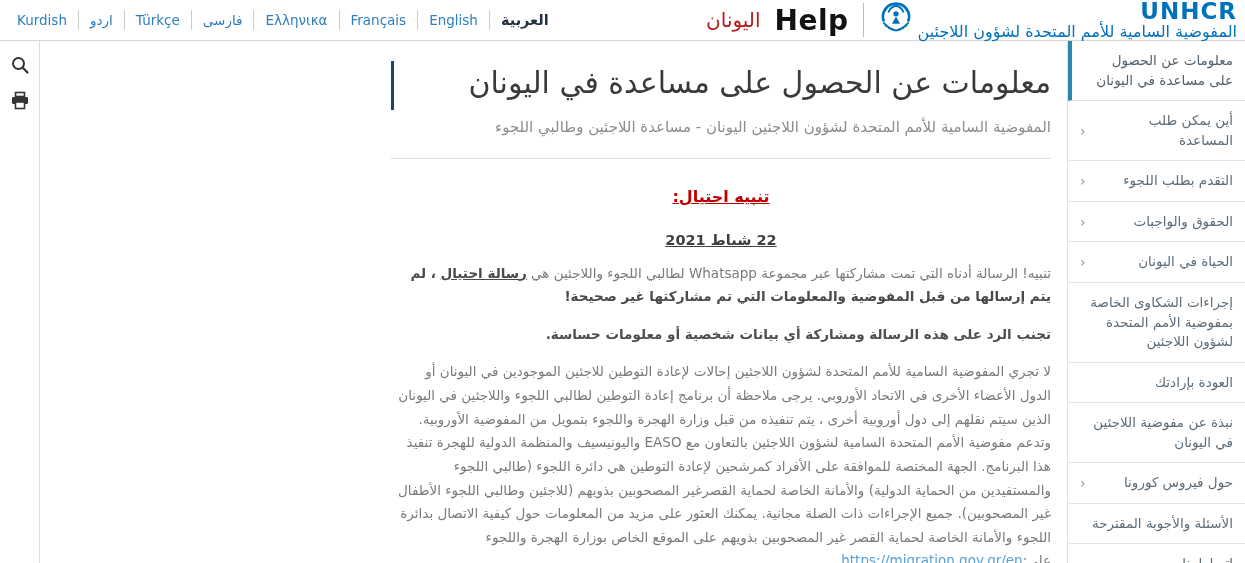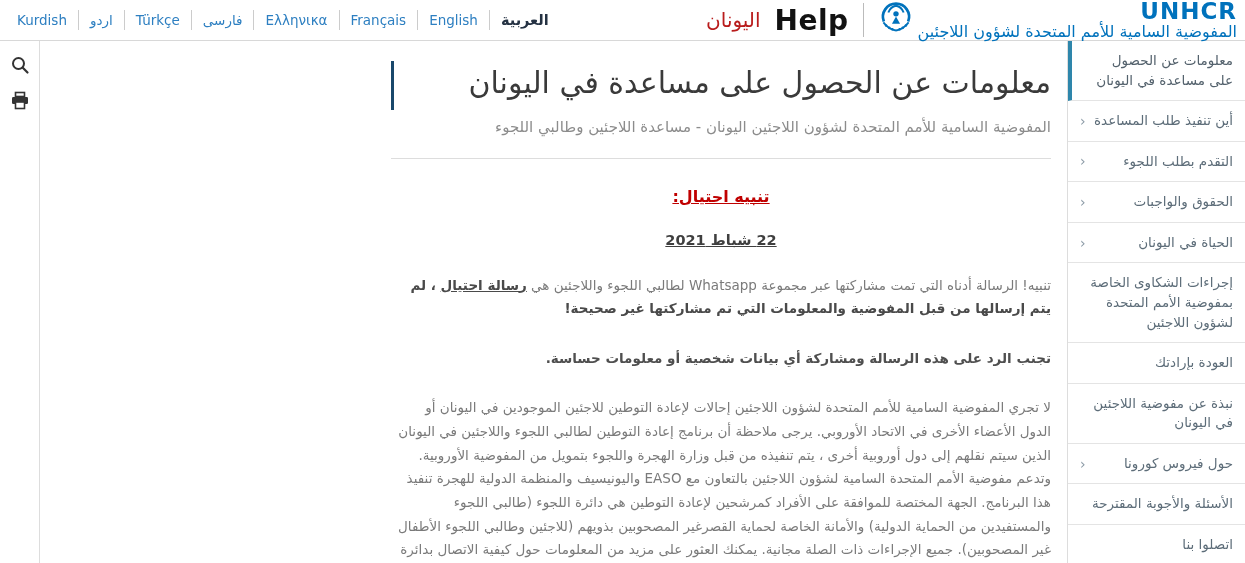--- a/index.html
+++ b/index.html
@@ -37,21 +37,21 @@
   .title-wrap { border-left:3px solid #19486b; padding:2px 0 6px 10px; }
   .page-title { font-size:30px; font-weight:400; color:#3a3a3a; line-height:1.35; }
   .subtitle { color:#8c8c8c; font-size:15px; margin-top:8px; }
   .article hr { border:none; border-top:1px solid #ddd; margin:22px 0 18px 0; }
 
   .alert-heading { text-align:center; color:#c00000; font-size:16px; font-weight:bold;
     text-decoration:underline; margin:28px 0 0 0; }
   .alert-date { text-align:center; color:#3f3f3f; font-size:14.5px; font-weight:bold;
     text-decoration:underline; margin:26px 0 0 0; }
 
-  .para { color:#7a7a7a; font-size:13.5px; line-height:1.75; margin-top:26px; }
+  .para { color:#7a7a7a; font-size:13.5px; line-height:1.75; margin-top:14px; }
   .para .b { font-weight:bold; color:#4a4a4a; }
   .para .u { text-decoration:underline; }
   .para a { color:#58a0d8; text-decoration:underline; cursor:pointer; }
   .para.bold { font-weight:bold; color:#4f4f4f; }
 
   
   .sidebar { width:178px; flex:none; }
   .side-menu { border-left:1px solid #ddd; list-style:none; }
   .side-item { display:flex; direction:rtl; justify-content:space-between; align-items:center;
     padding:10px 12px; border-bottom:1px solid #e4e4e4; cursor:pointer; }
@@ -137,21 +137,21 @@
       <p class="para"><span class="">لا تجري المفوضية السامية للأمم المتحدة لشؤون اللاجئين إحالات لإعادة التوطين للاجئين الموجودين في اليونان أو الدول الأعضاء الأخرى في الاتحاد الأوروبي. يرجى ملاحظة أن برنامج إعادة التوطين لطالبي اللجوء واللاجئين في اليونان الذين سيتم نقلهم إلى دول أوروبية أخرى ، يتم تنفيذه من قبل وزارة الهجرة واللجوء بتمويل من المفوضية الأوروبية. وتدعم مفوضية الأمم المتحدة السامية لشؤون اللاجئين بالتعاون مع EASO واليونيسيف والمنظمة الدولية للهجرة تنفيذ هذا البرنامج. الجهة المختصة للموافقة على الأفراد كمرشحين لإعادة التوطين هي دائرة اللجوء (طالبي اللجوء والمستفيدين من الحماية الدولية) والأمانة الخاصة لحماية القصرغير المصحوبين بذويهم (للاجئين وطالبي اللجوء الأطفال غير المصحوبين). جميع الإجراءات ذات الصلة مجانية. يمكنك العثور على مزيد من المعلومات حول كيفية الاتصال بدائرة اللجوء والأمانة الخاصة لحماية القصر غير المصحوبين بذويهم على الموقع الخاص بوزارة الهجرة واللجوء على:</span><a href="#" dir="ltr">https://migration.gov.gr/en</a></p>
     </article>
   </div>
 
   <aside class="sidebar">
     <ul class="side-menu" id="side-menu">
         <li class="side-item active">
           <span class="side-label">معلومات عن الحصول على مساعدة في اليونان</span>
         </li>
         <li class="side-item">
-          <span class="side-label">أين تنفيذ طلب المساعدة</span>
+          <span class="side-label">أين يمكن طلب المساعدة</span>
           <span class="side-chevron">‹</span>
         </li>
         <li class="side-item">
           <span class="side-label">التقدم بطلب اللجوء</span>
           <span class="side-chevron">‹</span>
         </li>
         <li class="side-item">
           <span class="side-label">الحقوق والواجبات</span>
           <span class="side-chevron">‹</span>
         </li>

